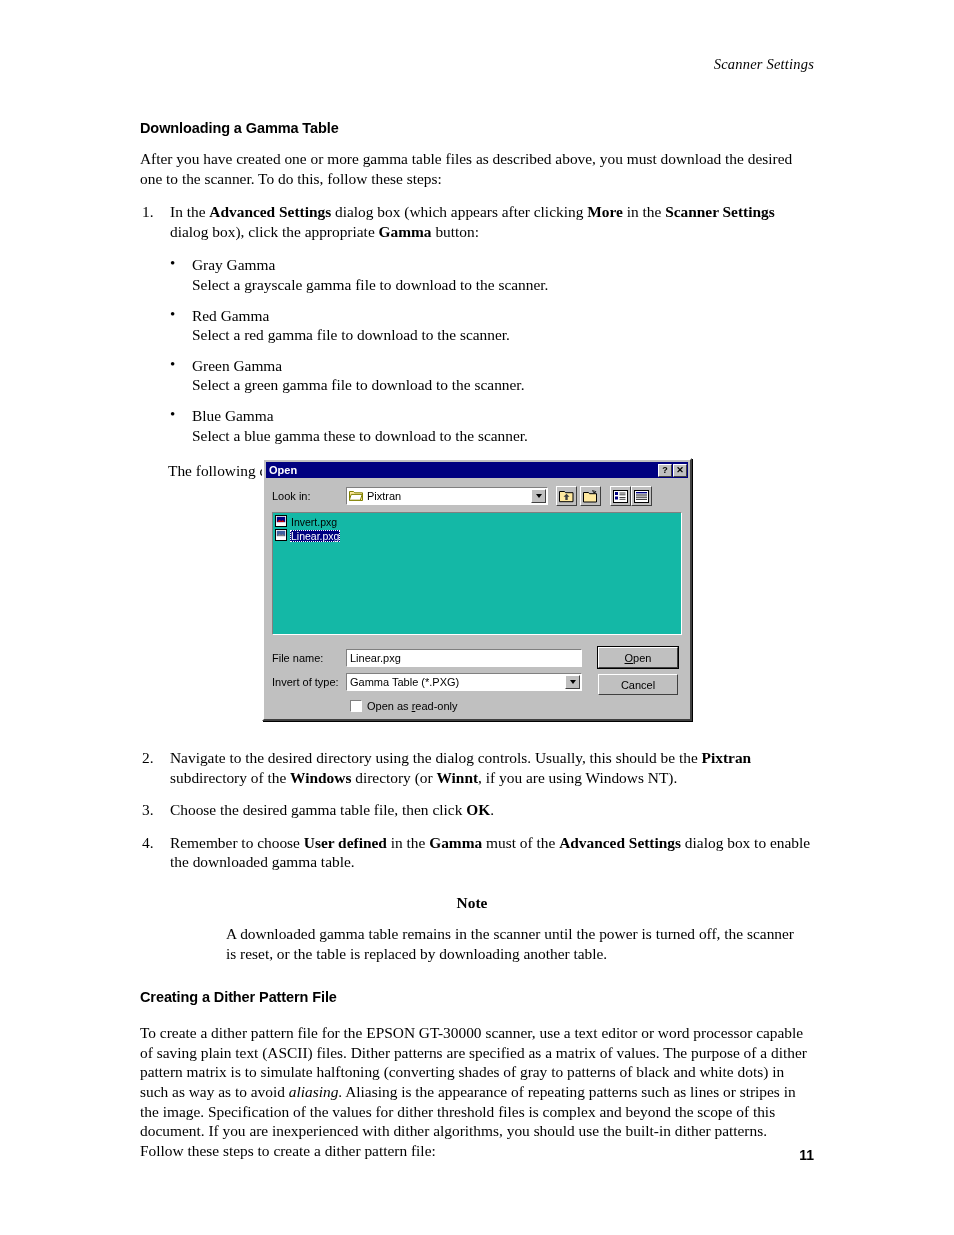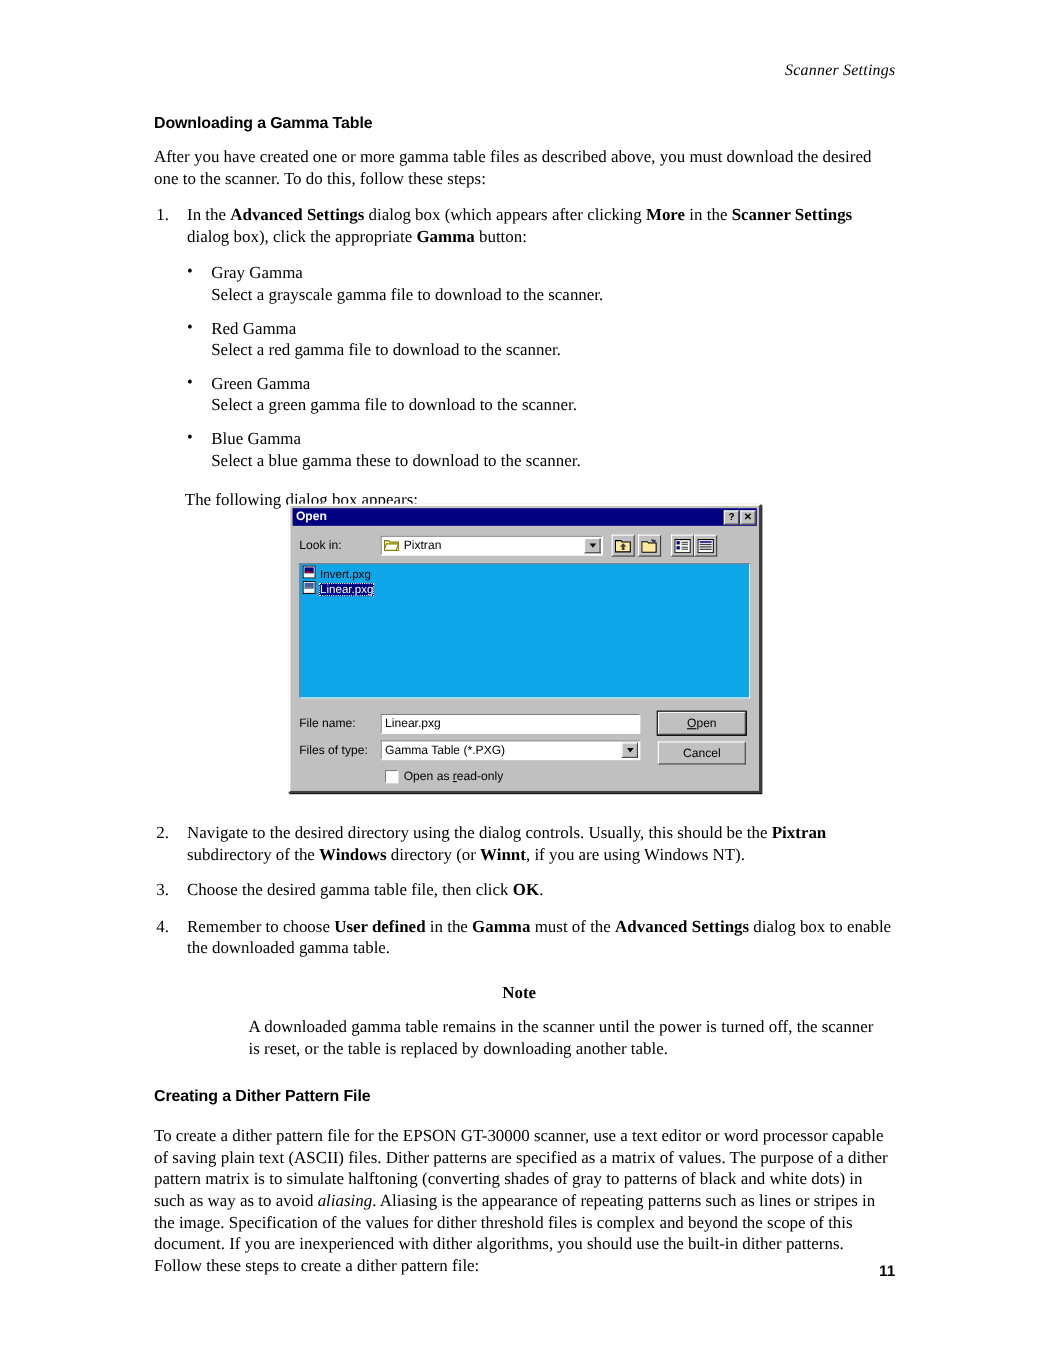--- a/index.html
+++ b/index.html
@@ -32,21 +32,21 @@
     font-style: italic;
     font-size: 14.5px;
     letter-spacing: .2px;
     color: #000;
   }
 
   
   .content {
     position: absolute;
     left: 140px;
-    top: 104px;
+    top: 120px;
     width: 674px;
   }
 
   h2.section-heading {
     font-family: "Liberation Sans", sans-serif;
     font-size: 14.5px;
     font-weight: bold;
     margin: 0 0 13px 0;
     letter-spacing: -0.1px;
   }
@@ -284,21 +284,21 @@
   .tool-btn.grouped { margin-right: 0; }
   .tool-gap { width: 6px; }
 
   
   .filelist {
     position: absolute;
     left: 8px;
     top: 52px;
     width: 410px;
     height: 123px;
-    background: #0ea5e9;
+    background: #14b8a6;
     border-top: 1px solid #808080;
     border-left: 1px solid #808080;
     border-right: 1px solid #ffffff;
     border-bottom: 1px solid #ffffff;
     box-sizing: border-box;
     padding: 2px 0 0 2px;
     overflow: hidden;
   }
   .file-row {
     display: flex;
@@ -543,21 +543,21 @@
         <span class="fname">Linear.pxg</span>
       </div>
     </div>
 
     <div class="form-row r1">
       <span class="form-label">File name:</span>
       <div class="text-field"><span>Linear.pxg</span></div>
     </div>
 
     <div class="form-row r2">
-      <span class="form-label">Files of type:</span>
+      <span class="form-label">Invert of type:</span>
       <div class="combo2">
         <span>Gamma Table (*.PXG)</span>
         <span class="combo-arrow">
             <span class="arrow-down"></span>
           </span>
       </div>
     </div>
 
     <div class="checkbox-row">
       <span class="checkbox"></span>

